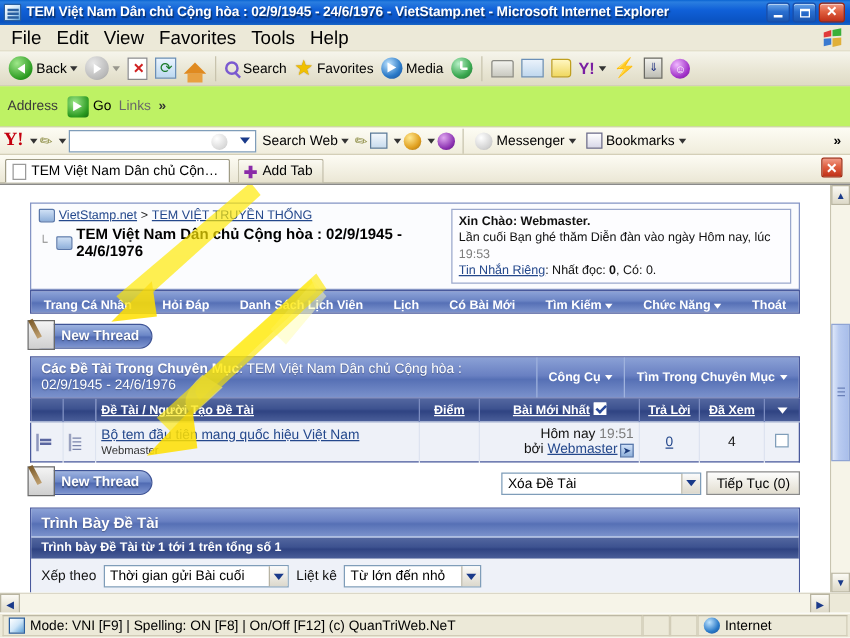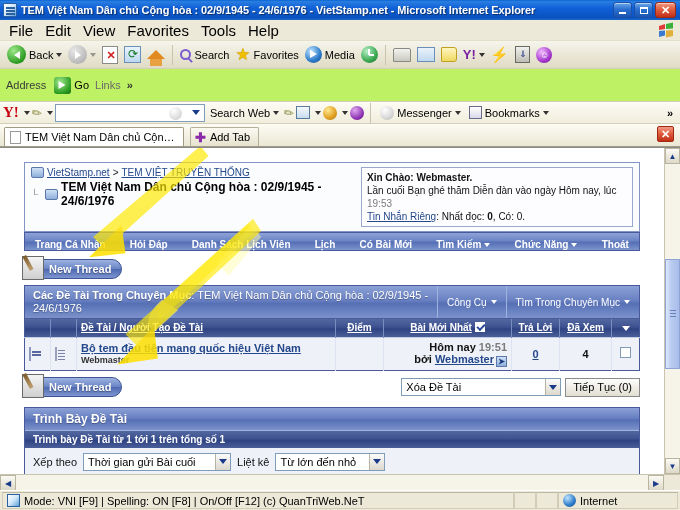--- a/index.html
+++ b/index.html
@@ -250,35 +250,35 @@
     background: linear-gradient(to bottom,#8ba1d6 0%,#6980c2 45%,#5670b5 55%,#7b92cc 100%);
     min-height: 34px;
   }
   .secthead .st-title {
     flex: 1 1 auto; color: #fff; font-size: 11px; font-weight: bold;
     padding: 3px 8px; line-height: 13px; text-shadow: 0 1px 1px rgba(0,0,0,.3);
   }
   .secthead .st-title .norm { font-weight: normal; }
   .secthead .st-tool {
     flex: 0 0 auto; display: flex; align-items: center; padding: 0 9px;
-    color: #fff; font-size: 10px; font-weight: normal; border-left: 1px solid #9fb2dd;
+    color: #fff; font-size: 10px; font-weight: bold; border-left: 1px solid #9fb2dd;
     gap: 4px; white-space: nowrap;
   }
 
   .tbl { width: 100%; border-collapse: collapse; border: 1px solid #49599c; border-top:none;}
   .tblhead td {
     background: linear-gradient(to bottom,#53679f 0%,#3d5290 45%,#2f4382 55%,#4a5e99 100%);
     color: #fff; font-size: 10px; font-weight: bold;
     padding: 3px 4px; border-left: 1px solid #7b8cc0; height: 18px;
   }
   .tblhead td a{ color:#fff; text-decoration: underline; }
   .tblhead td:first-child{border-left:none;}
   .trow td {
     background: #eef1f8; border-top: 1px solid #c4cde4; border-left: 1px solid #dde3f0;
-    padding: 3px 4px; font-size: 11px; color: #111; vertical-align: middle; font-weight: bold;
+    padding: 3px 4px; font-size: 11px; color: #111; vertical-align: middle;
   }
   .trow td:first-child{border-left:none;}
   .ticon-a{width:17px;height:15px;background:linear-gradient(#e8ebf6,#c4cbe4);border:1px solid #8e97bd;position:relative;margin:0 auto;}
   .ticon-a:after{content:"";position:absolute;left:2px;top:3px;width:9px;height:0;border-top:2px solid #5a66a0;box-shadow:0 3px 0 #5a66a0;}
   .ticon-b{width:13px;height:15px;background:#fff;border:1px solid #9aa2c0;position:relative;margin:0 auto;}
   .ticon-b:after{content:"";position:absolute;left:2px;top:2px;width:7px;height:0;border-top:1px solid #7a84aa;box-shadow:0 3px 0 #7a84aa,0 6px 0 #7a84aa,0 9px 0 #7a84aa;}
   .thlink { color: #24488c; text-decoration: underline; font-size: 11px; }
   .tauthor { font-size: 9px; color: #333; margin-top: 1px; }
   .lastpost { text-align: right; font-size: 10px; line-height: 12px; color:#111;}
   .lastpost .tm { color: #7c7c7c; }

